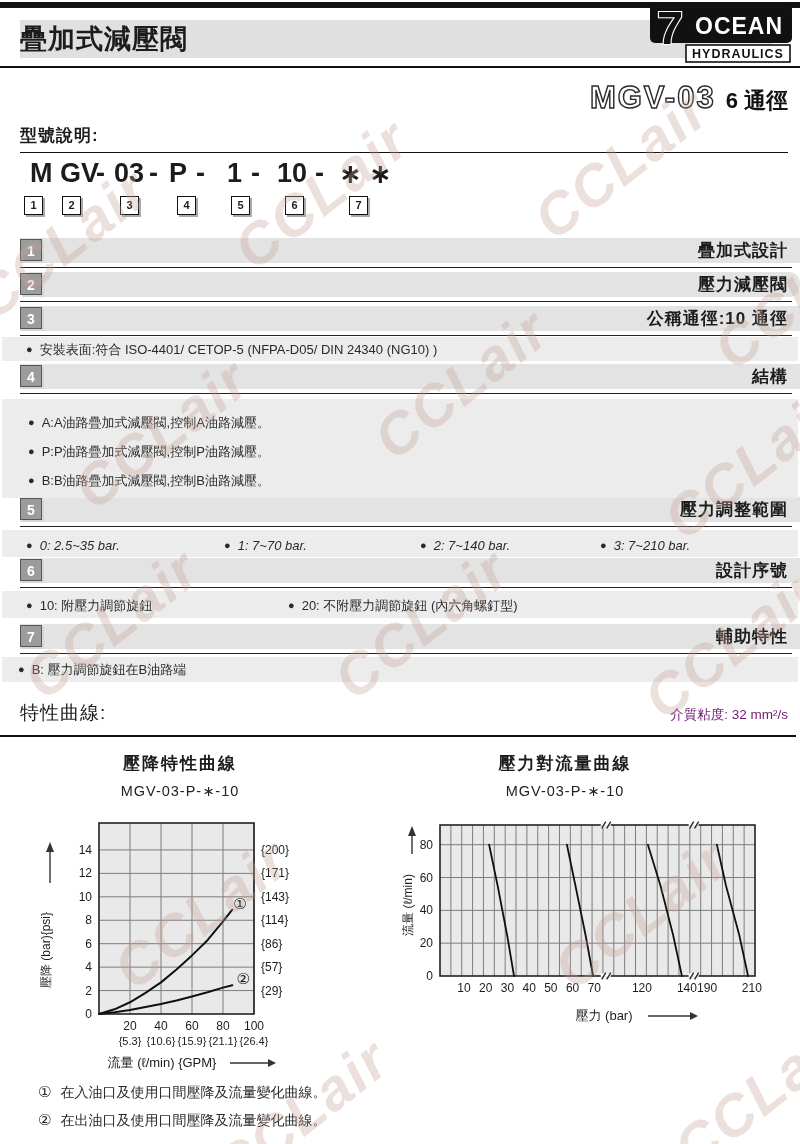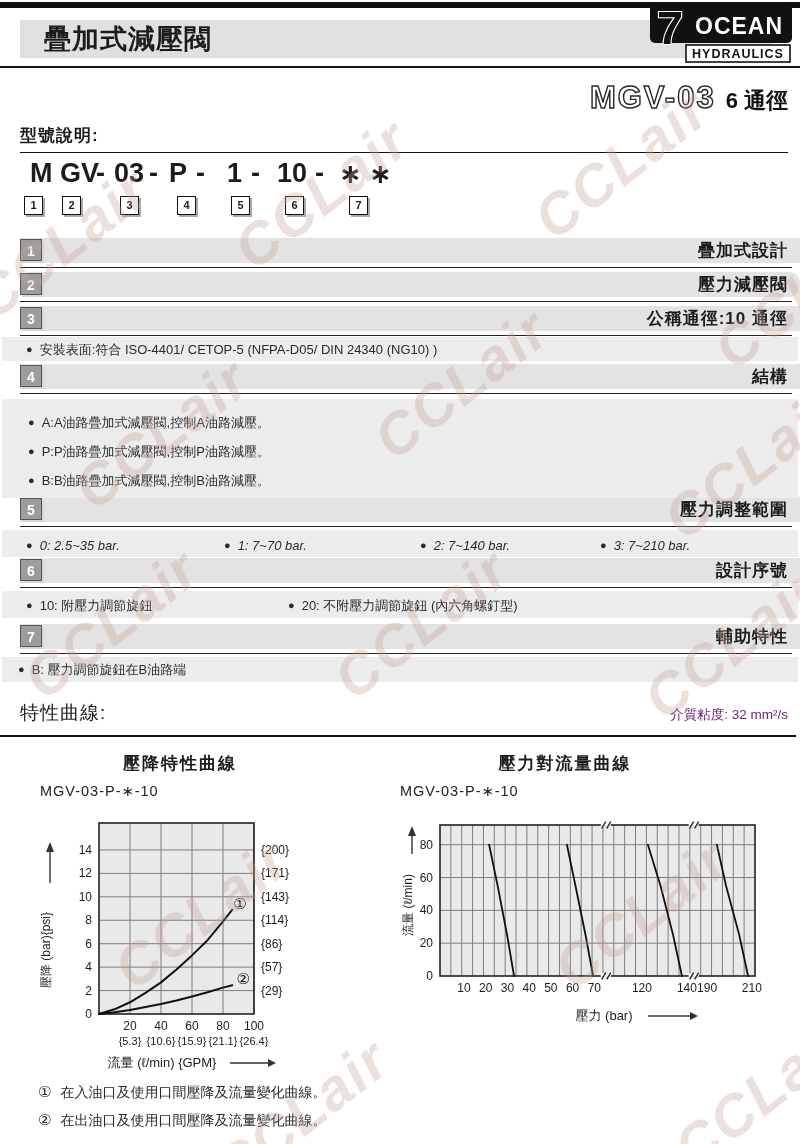--- a/index.html
+++ b/index.html
@@ -3,21 +3,21 @@
 <meta charset="utf-8">
 <style>
   html,body{margin:0;padding:0;background:#fff;}
   .page{position:relative;width:800px;height:1144px;background:#fff;overflow:hidden;
         font-family:"Liberation Sans","DejaVu Sans",sans-serif;color:#1c1c1c;}
   .abs{position:absolute;}
 
   
   .topbar{position:absolute;left:0;right:0;top:2px;height:6px;background:#111;}
   .titleband{position:absolute;left:20px;right:28px;top:20px;height:38px;background:#e0e0e0;}
-  .pagetitle{font-size:27px;font-weight:bold;line-height:38px;padding-left:24px;letter-spacing:1px;}
+  .pagetitle{font-size:27px;font-weight:bold;line-height:38px;padding-left:0;letter-spacing:1px;}
   .headrule{position:absolute;left:0;right:0;top:66px;height:2px;background:#111;}
   .logo{position:absolute;right:8px;top:4px;}
   .modelline{position:absolute;right:12px;top:80px;display:flex;align-items:baseline;gap:10px;}
   .model-outline{font-size:31px;font-weight:bold;letter-spacing:2px;color:#fff;
                  -webkit-text-stroke:1.4px #2a2a2a;text-shadow:0 0 1px #555;}
   .model-size{font-size:22px;font-weight:bold;color:#111;}
 
   .secheading{font-size:17px;font-weight:bold;letter-spacing:1px;}
   .rule{position:absolute;border-top:1.5px solid #111;height:0;}
 
@@ -47,21 +47,21 @@
   #sec6-bullets .bullet{position:absolute;top:6px;}
   #sec6-bullets .bullet:nth-child(1){left:24px}
   #sec6-bullets .bullet:nth-child(2){left:286px}
   #sec7-bullets .bullet{position:absolute;left:16px;top:4px;}
 
   
   .curves-heading{position:absolute;left:20px;top:700px;font-size:19px;font-weight:normal;letter-spacing:1px;}
   .viscosity{position:absolute;right:12px;top:706px;font-size:13.5px;color:#701a75;text-align:center;}
   .curves-rule{position:absolute;left:0;right:4px;top:735px;height:0;border-top:2px solid #111;}
   .chart-title{position:absolute;text-align:center;font-size:17px;font-weight:bold;letter-spacing:2px;}
-  .chart-subtitle{position:absolute;font-size:14.5px;color:#222;letter-spacing:1px;}
+  .chart-subtitle{position:absolute;text-align:center;font-size:14.5px;color:#222;letter-spacing:1px;}
 
   .note-line{position:absolute;left:38px;font-size:14px;color:#2a2a2a;white-space:nowrap;}
   .note-line .mark{font-size:15px;margin-right:9px;}
 
   
   #watermark-layer{position:absolute;inset:0;pointer-events:none;z-index:9;}
   .wm{position:absolute;font-size:58px;font-weight:bold;font-style:italic;letter-spacing:2px;
       color:rgba(198,160,150,0.33);transform:rotate(-38deg);white-space:nowrap;}
   svg text{font-family:"Liberation Sans","DejaVu Sans",sans-serif;}
 </style>

